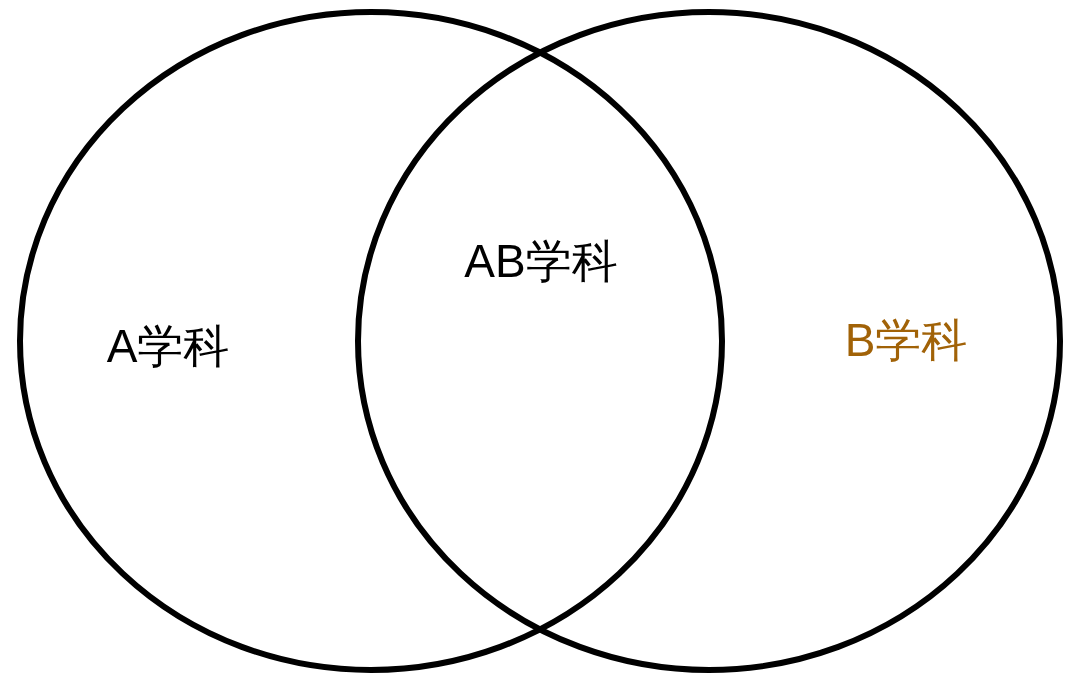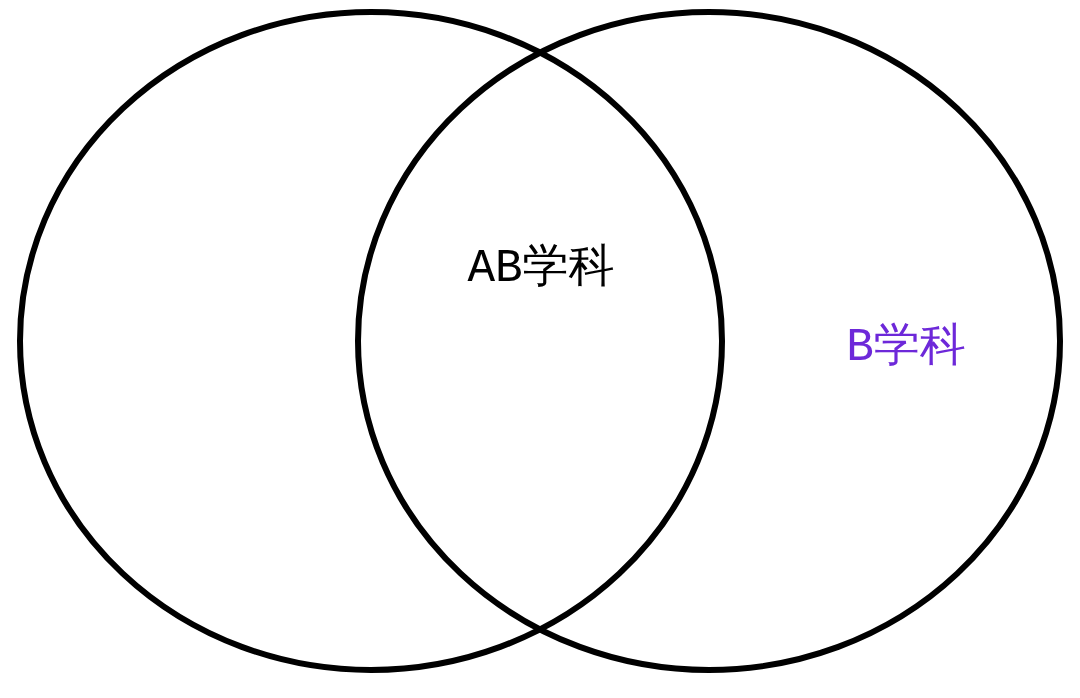--- a/index.html
+++ b/index.html
@@ -25,27 +25,26 @@
     left: 0;
     top: 0;
     width: 1080px;
     height: 698px;
     display: block;
   }
   .venn-label {
     position: absolute;
     white-space: nowrap;
     color: #000000;
-    font-family: Liberation Mono, monospace;
+    font-family: Liberation Sans, sans-serif;
     font-weight: 400;
     letter-spacing: 0px;
     transform: translate(-50%, -50%);
     text-align: left;
     line-height: 1.0;
-    margin-top: 8px;
   }
   #label-set-a {
     left: 168px;
     top: 346px;
     font-size: 46px;
   }
   #label-set-b {
     left: 906px;
     top: 340px;
     font-size: 46px;
@@ -69,19 +68,20 @@
   <svg id="venn-svg" viewBox="0 0 1080 698" xmlns="http://www.w3.org/2000/svg" style="width: 1080px; height: 698px;">
 
     <rect x="0" y="0" width="1080" height="698" fill="#FFFFFF"></rect>
 
     <ellipse id="circle-set-a" cx="371" cy="341" rx="351" ry="329" fill="none" stroke="#000000" stroke-width="6"></ellipse>
 
     <ellipse id="circle-set-b" cx="709" cy="341" rx="351" ry="329" fill="none" stroke="#000000" stroke-width="6"></ellipse>
 
   </svg>
 
+  <div class="venn-label" id="label-set-a" style="color: rgb(0, 0, 0); font-size: 46px;">A学科</div>
 
-  <div class="venn-label" id="label-set-b" style="color: #6d28d9; font-size: 46px;">B学科</div>
+  <div class="venn-label" id="label-set-b" style="color: #a16207; font-size: 46px;">B学科</div>
 
   <div class="venn-label" id="label-intersection-primary" style="color: rgb(0, 0, 0); font-size: 46px;">AB学科</div>
 
 
 </div>
 
 </body></html>

